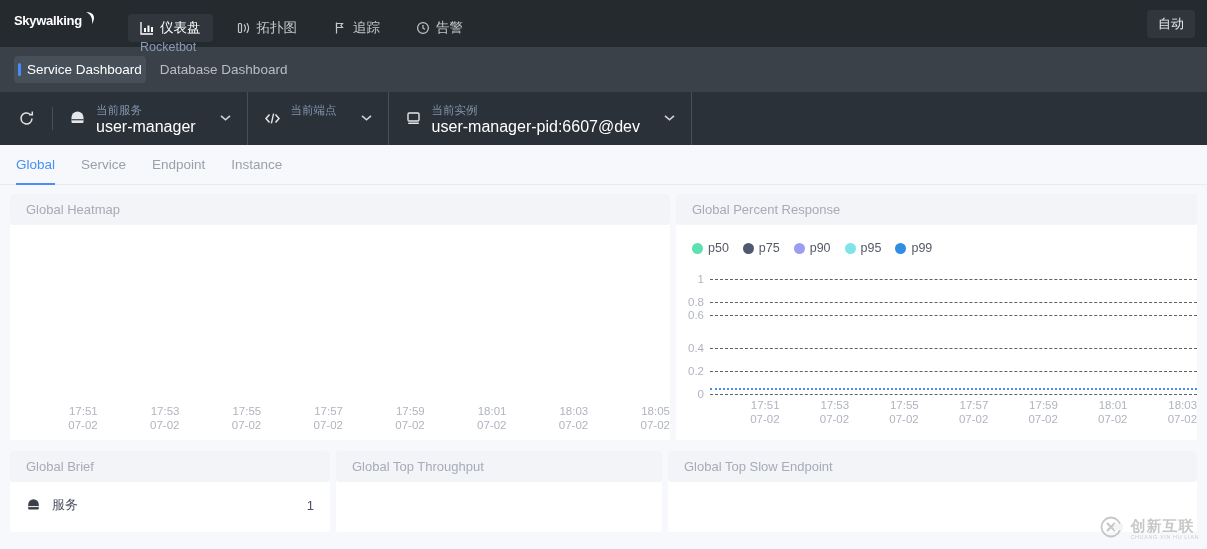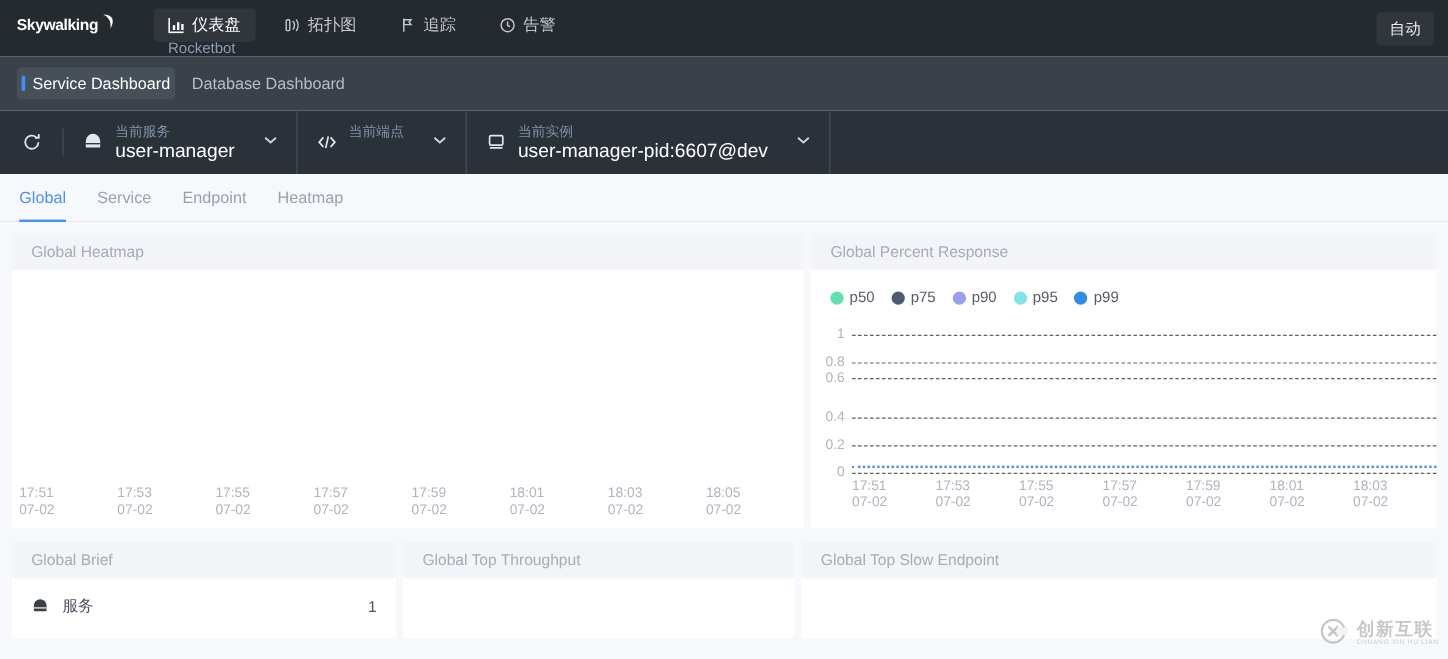--- a/index.html
+++ b/index.html
@@ -15,21 +15,21 @@
     height: 47px; background: #252a2f;
     display: flex; align-items: flex-start;
     position: relative;
   }
   .logo {
     width: 122px; padding-left: 14px; padding-top: 11px;
     color: #fff; font-size: 13px; font-weight: 700;
     letter-spacing: -0.3px; display: flex; align-items: center;
   }
   .logo .moon { margin-left: 1px; }
-  .nav { display: flex; align-items: center; padding-top: 7px; }
+  .nav { display: flex; align-items: center; padding-top: 14px; }
   .nav-item {
     position: relative; padding: 5px 12px; margin: 0 6px;
     border-radius: 4px; color: #c3c7cc; font-size: 13.5px;
     display: flex; align-items: center; gap: 6px; cursor: pointer;
     white-space: nowrap;
   }
   .nav-item.active { background: #31363c; color: #fff; }
   .nav-sub {
     position: absolute; left: 12px; top: 26px;
     font-size: 12.5px; color: #8a9bb5; white-space: nowrap;
@@ -126,21 +126,21 @@
     border-top: 1px dashed #2b2b2b; opacity: .75;
   }
   .series-line {
     position: absolute; left: 34px; right: 0;
     border-top: 2px dotted #4a90e2;
   }
 
   
   .xaxis { display: flex; padding-left: 6px; }
   .xtick {
-    flex: 1; text-align: left; font-size: 11.5px; color: #b0b4bf;
+    flex: 1; text-align: right; font-size: 11.5px; color: #b0b4bf;
     line-height: 14px;
   }
   .xaxis.indent { padding-left: 34px; }
 
   
   .p-brief { width: 320px; }
   .p-throughput { width: 326px; }
   .p-slow { flex: 1; }
   .brief-body { padding: 14px 16px 0 16px; }
   .brief-row { display: flex; align-items: center; font-size: 13px; color: #4c5160; }
@@ -287,21 +287,21 @@
           <path d="M1 1.8l4.5 4 4.5-4" stroke="#cfd4da" stroke-width="1.6" fill="none"></path>
         </svg>
     </span>
   </div>
 </div>
 
 <div class="subtabs">
   <div class="subtab active">Global</div>
   <div class="subtab">Service</div>
   <div class="subtab">Endpoint</div>
-  <div class="subtab">Heatmap</div>
+  <div class="subtab">Instance</div>
 </div>
 
 <div class="content">
 
   <div class="row">
 
     <div class="panel p-heatmap">
       <div class="panel-head">Global Heatmap</div>
       <div class="chart-body">
         <div style="height:179px"></div>

